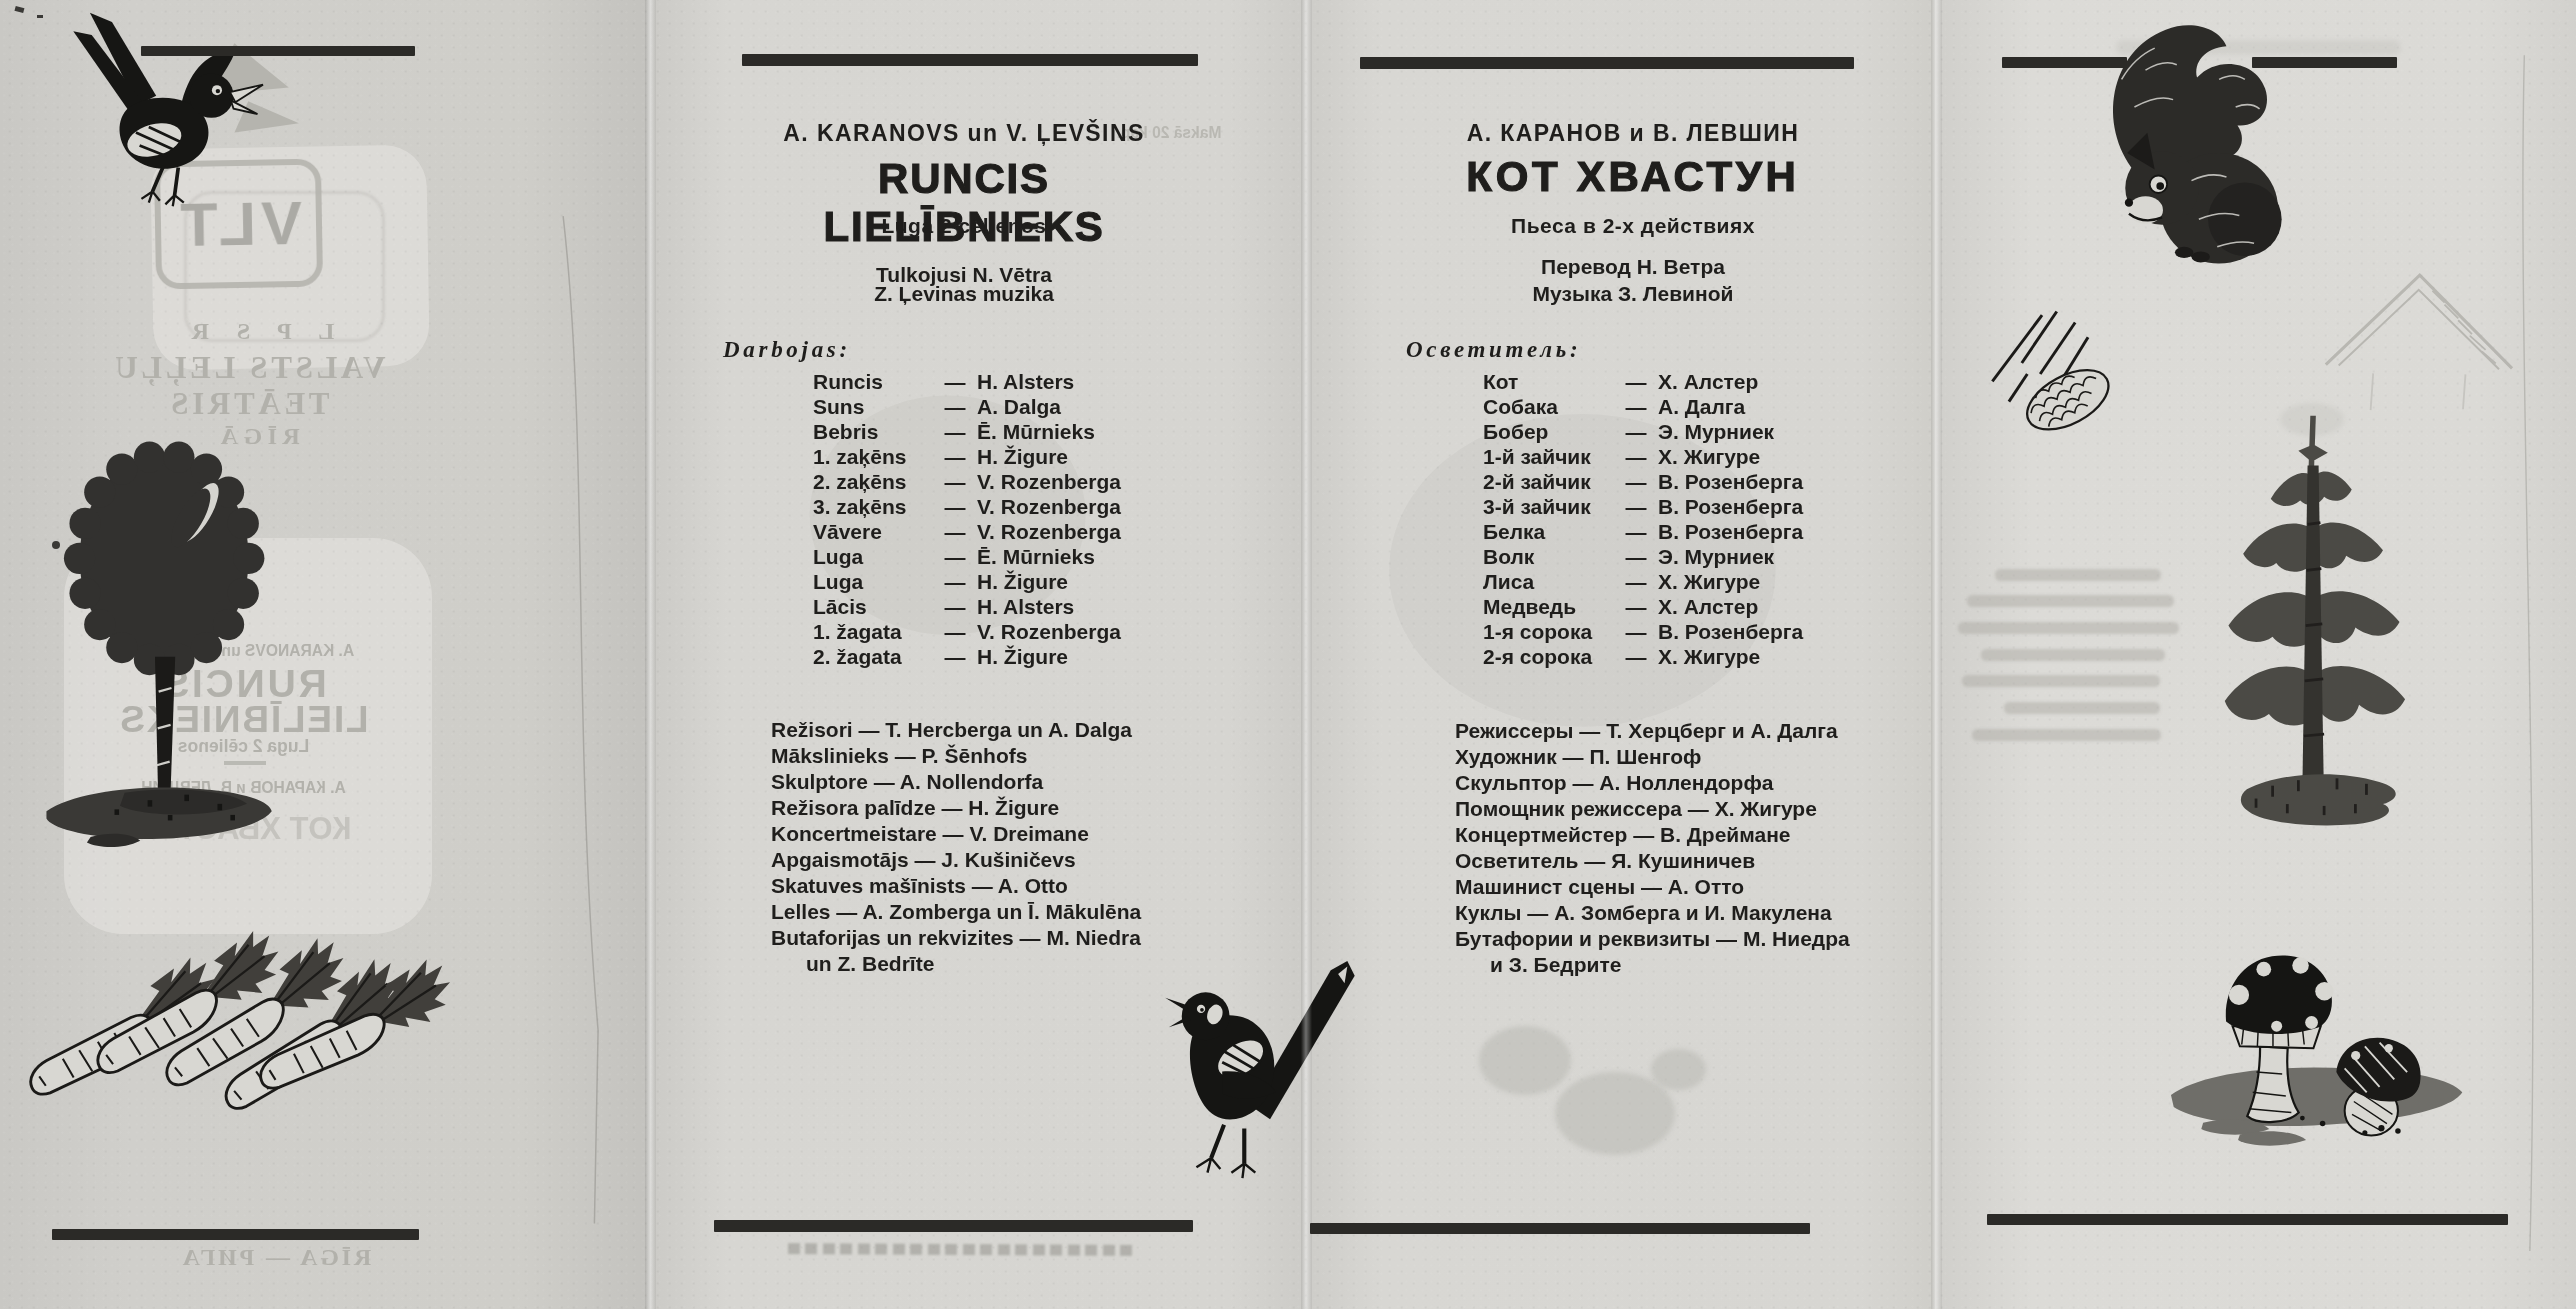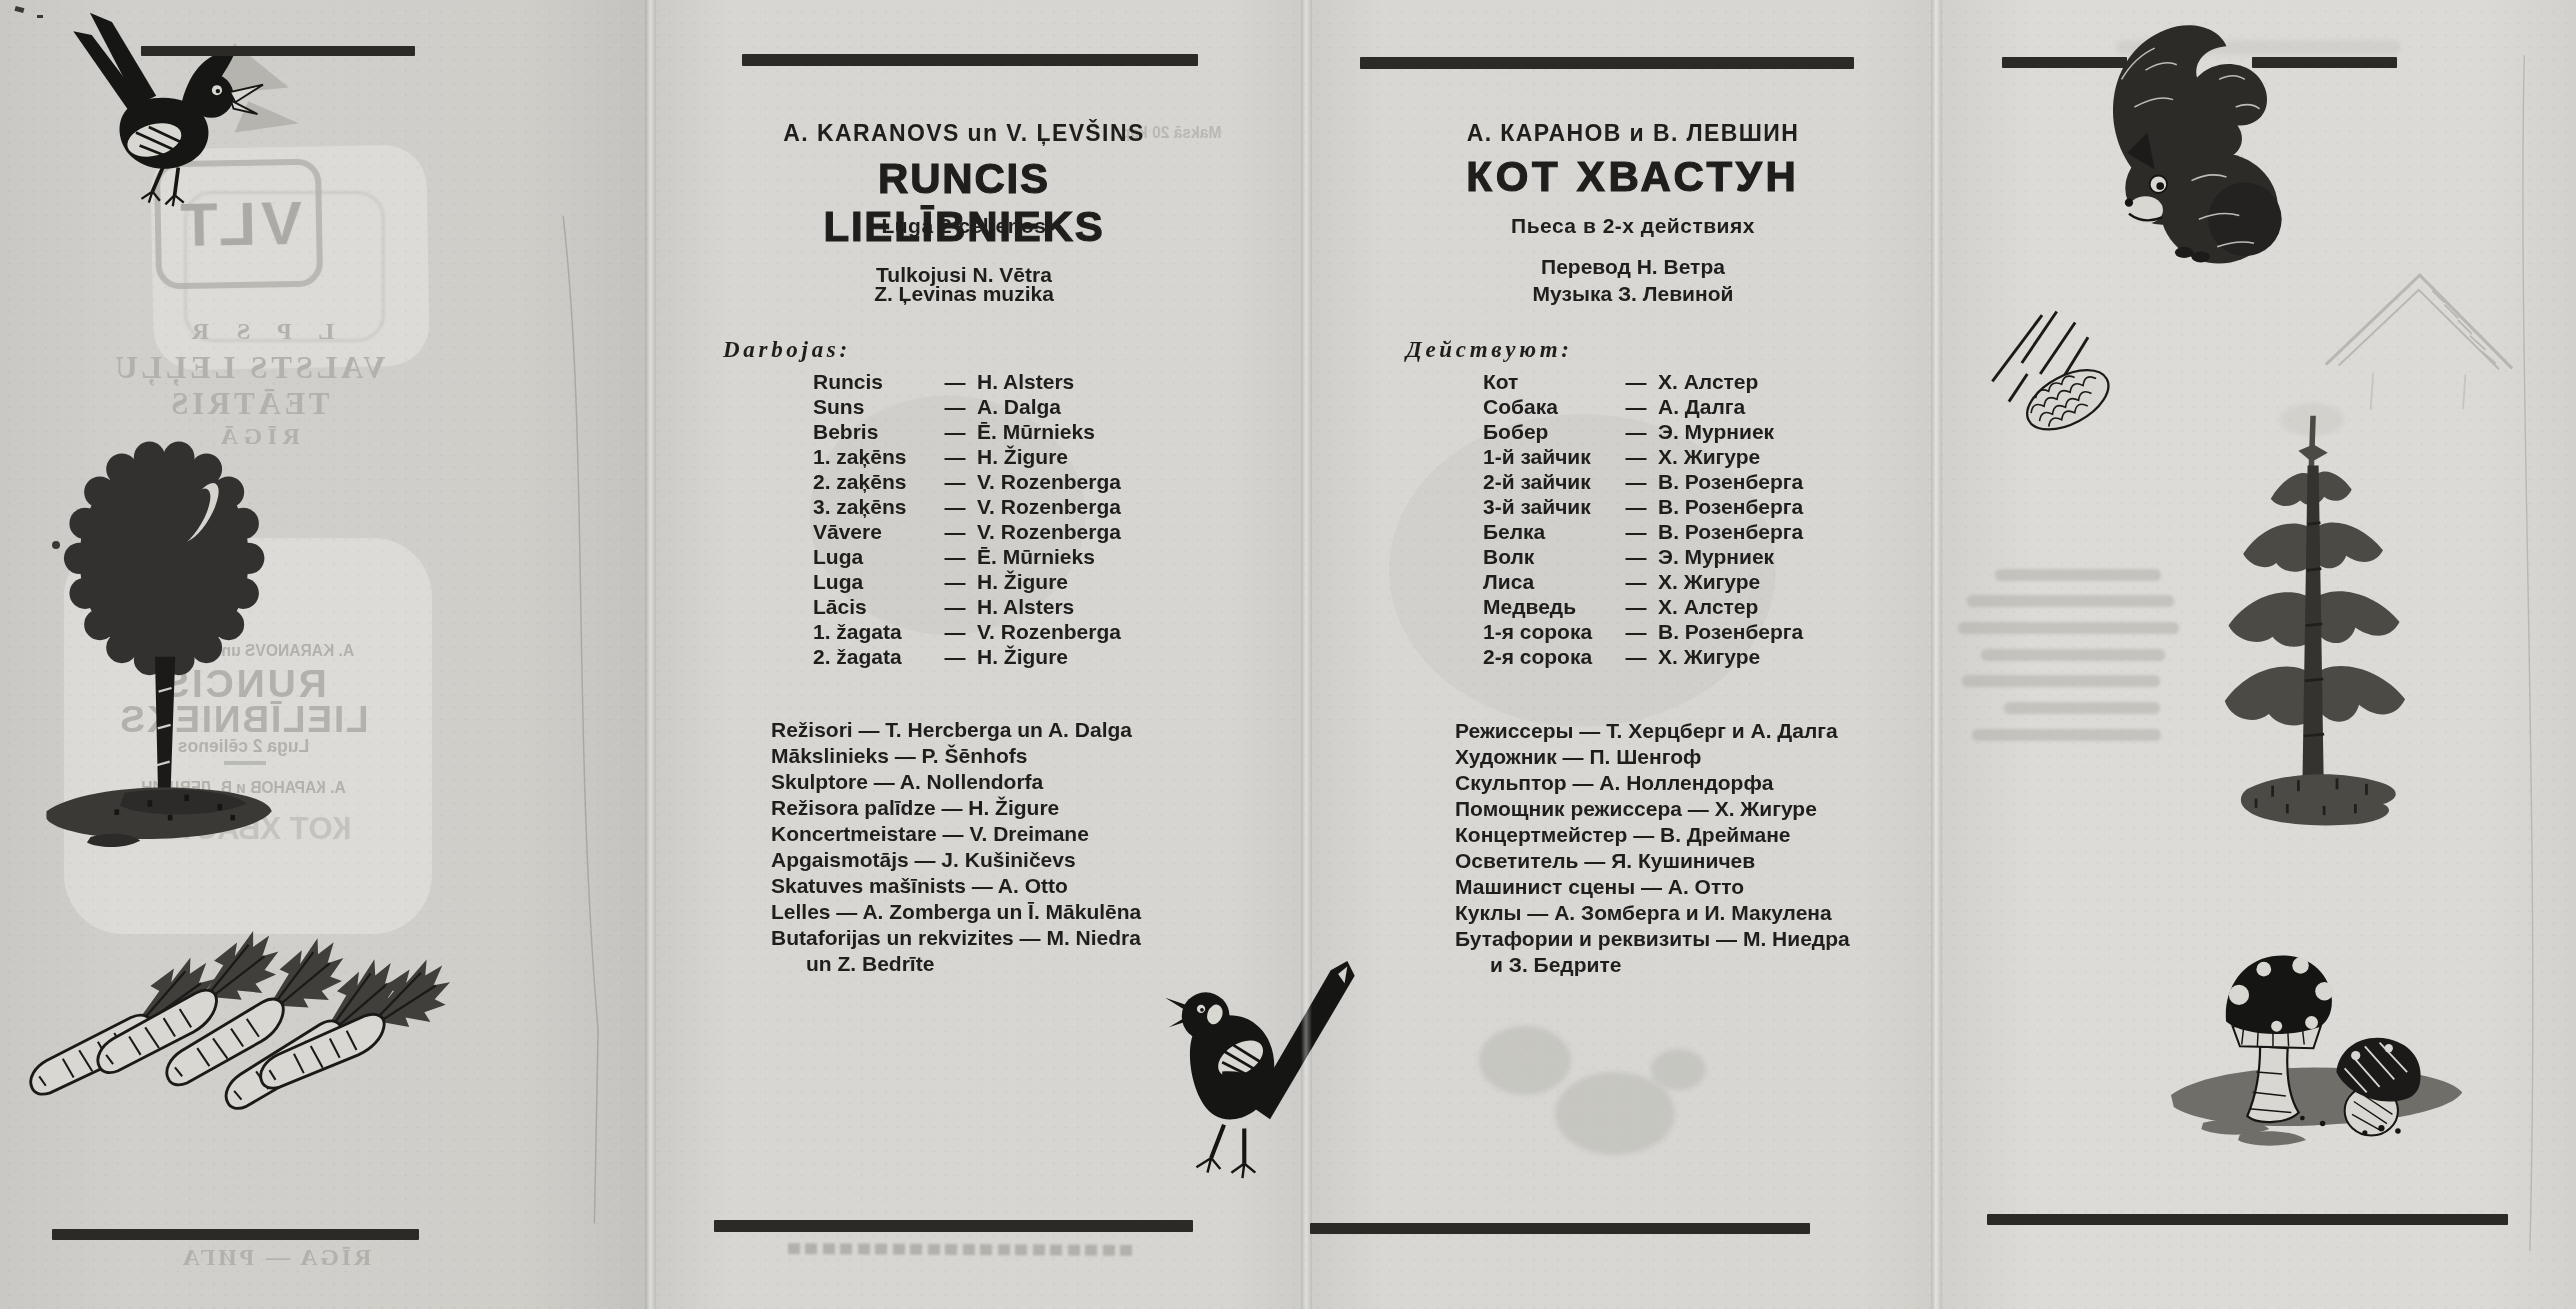--- a/index.html
+++ b/index.html
@@ -281,21 +281,21 @@
     </div>
 
   <div class="ghost mir" style="left:1109px;top:124px;width:120px;font-size:15.6px;opacity:.8">Maksā 20 kap.</div>
   <div class="ghostbar mir" style="left:787px;top:1244px;width:345px;height:11px;transform:scaleX(-1) rotate(-0.3deg)"></div>
 
   <div class="hdr authors" style="left:1403px;top:120px">А. КАРАНОВ и В. ЛЕВШИН</div>
   <div class="hdr title" style="left:1403px;top:153px;letter-spacing:3.7px">КОТ ХВАСТУН</div>
   <div class="hdr subtitle" style="left:1403px;top:214px">Пьеса в 2-х действиях</div>
   <div class="hdr credit" style="left:1403px;top:255px">Перевод Н. Ветра</div>
   <div class="hdr credit" style="left:1403px;top:282px">Музыка З. Левиной</div>
-  <div class="cast-heading" style="left:1406px;top:337px">Действуют:</div>
+  <div class="cast-heading" style="left:1406px;top:337px">Осветитель:</div>
 
   <div class="cast ru" style="left:1483px;top:370px;width:423px">
 
       <div class="cast-row">
         <span>Кот</span>
         <span class="dash">—</span>
         <span>Х. Алстер</span>
       </div>
 
       <div class="cast-row">

